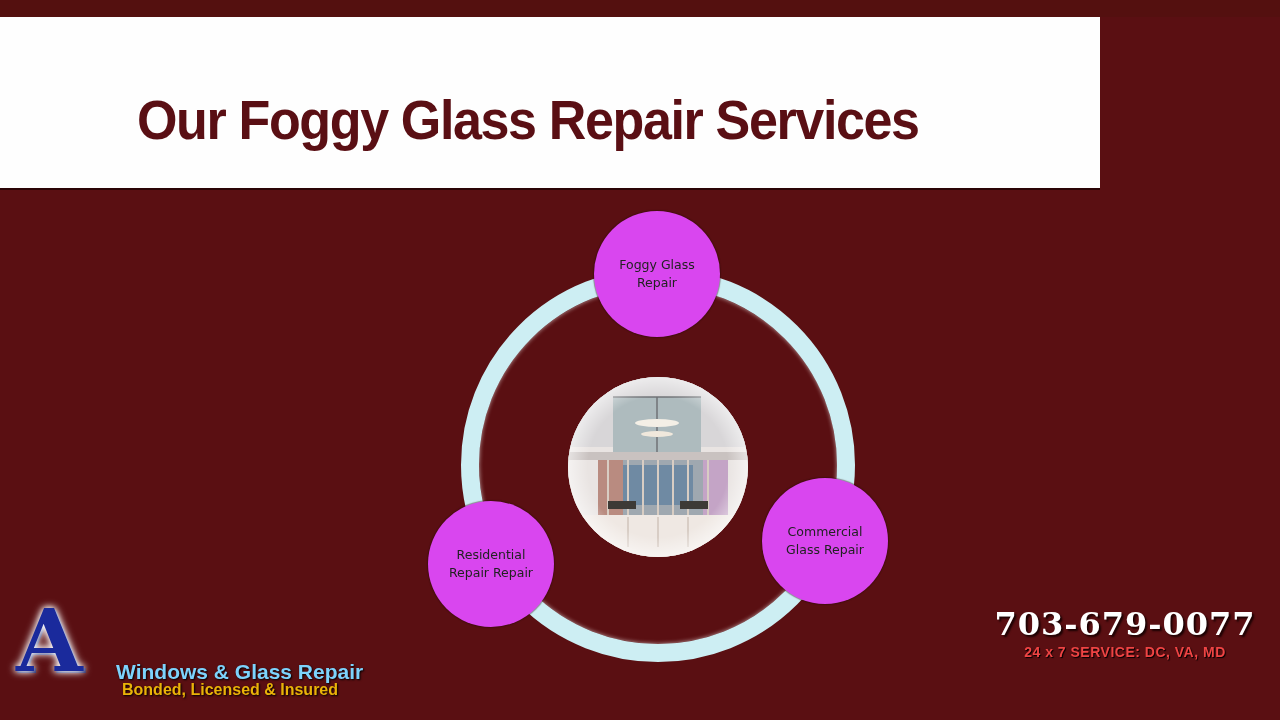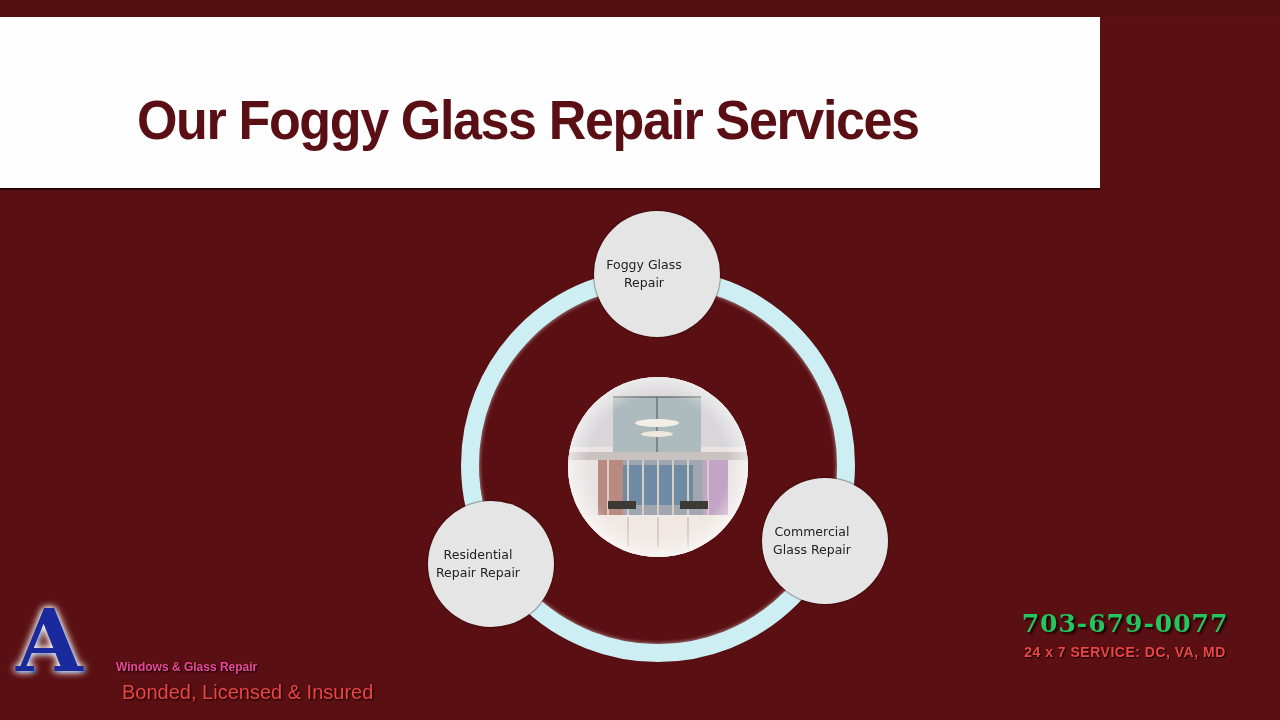--- a/index.html
+++ b/index.html
@@ -2,35 +2,35 @@
 <html><head>
 <meta charset="utf-8">
 <style>
   html, body { margin:0; padding:0; }
   body { width:1280px; height:720px; overflow:hidden; background:#5a0f12; position:relative; font-family:"Liberation Sans", sans-serif; }
   .top-bar { position:absolute; left:0; top:0; width:1280px; height:17px; background:#54100f; }
   .title-band { position:absolute; left:0; top:17px; width:1100px; height:173px; background:#fefefe; border-bottom:2px solid #2a0406; box-sizing:border-box; }
   .title { position:absolute; left:137px; top:70px; margin:0; font-family:"Liberation Sans", sans-serif; font-weight:bold; font-size:56px; color:#5a0f14; letter-spacing:-1.5px; transform:scaleX(0.93); transform-origin:left center; white-space:nowrap; }
   .main { position:absolute; left:0; top:190px; width:1280px; height:530px; background:#5a0f12; }
   .ring { position:absolute; left:461px; top:268px; width:358px; height:358px; border-radius:50%; border:18px solid #cdeef3; box-shadow: inset 0 0 4px rgba(255,255,255,0.6); }
-  .node { position:absolute; width:126px; height:126px; border-radius:50%; background:#e5e5e5; display:flex; align-items:center; justify-content:flex-start; text-align:center; box-shadow:0 0 1px 1px rgba(40,10,10,0.4); }
+  .node { position:absolute; width:126px; height:126px; border-radius:50%; background:#d946ef; display:flex; align-items:center; justify-content:center; text-align:center; box-shadow:0 0 1px 1px rgba(40,10,10,0.4); }
   .node-label { font-family:"DejaVu Sans", sans-serif; font-size:12.5px; line-height:18px; color:#222222; width:100px; }
   .node-top { left:594px; top:211px; }
   .node-left { left:428px; top:501px; }
   .node-right { left:762px; top:478px; }
   .center-photo { position:absolute; left:568px; top:377px; width:180px; height:180px; border-radius:50%; overflow:hidden; background:#f4f1f0; }
   .photo-inner { position:absolute; inset:0; }
   .photo-vignette { position:absolute; inset:0; border-radius:50%; background:radial-gradient(circle, rgba(255,255,255,0) 55%, rgba(255,255,255,0.85) 80%, #ffffff 100%); }
   .logo { position:absolute; left:10px; top:598px; width:400px; height:110px; }
   .logo-a { position:absolute; left:6px; top:0; font-family:"DejaVu Serif", serif; font-weight:bold; font-size:86px; line-height:86px; color:#1a2a9c; text-shadow: 0 0 6px #ffffff, 0 0 10px #ffffff, 2px 2px 0 #0d1660; }
   .logo-merican { position:absolute; left:94px; top:12px; font-family:"Liberation Sans", sans-serif; font-weight:bold; font-size:48px; line-height:52px; letter-spacing:1px; color:#741518; text-shadow: 1px 1px 0 #3a0507, -1px -1px 0 #9a3034; }
-  .logo-sub1 { position:absolute; left:106px; top:62px; font-family:"Liberation Sans", sans-serif; font-weight:bold; font-size:12px; color:#ec4899; white-space:nowrap; text-shadow:1px 1px 2px #000; }
-  .logo-sub2 { position:absolute; left:112px; top:83px; font-family:"Liberation Sans", sans-serif; font-weight:normal; font-size:20px; color:#ef4444; white-space:nowrap; text-shadow:1px 1px 2px #000; }
+  .logo-sub1 { position:absolute; left:106px; top:62px; font-family:"Liberation Sans", sans-serif; font-weight:bold; font-size:21px; color:#7dd3fc; white-space:nowrap; text-shadow:1px 1px 2px #000; }
+  .logo-sub2 { position:absolute; left:112px; top:83px; font-family:"Liberation Sans", sans-serif; font-weight:bold; font-size:16px; color:#eab308; white-space:nowrap; text-shadow:1px 1px 2px #000; }
   .contact { position:absolute; left:990px; top:606px; width:270px; text-align:center; }
-  .phone { font-family:"DejaVu Serif", serif; font-weight:bold; font-size:25px; line-height:36px; color:#22c55e; letter-spacing:1px; text-shadow:2px 2px 2px #1a0203; white-space:nowrap; }
+  .phone { font-family:"DejaVu Serif", serif; font-weight:bold; font-size:32px; line-height:36px; color:#ffffff; letter-spacing:1px; text-shadow:2px 2px 2px #1a0203; white-space:nowrap; }
   .service { font-family:"Liberation Sans", sans-serif; font-weight:bold; font-size:14px; line-height:20px; color:#ef4444; letter-spacing:0.5px; white-space:nowrap; text-shadow:1px 1px 1px #000; }
 </style>
 </head>
 <body>
 
 <div class="top-bar"></div>
 
 <div class="title-band">
   <h1 class="title">Our Foggy Glass Repair Services</h1>
 </div>

